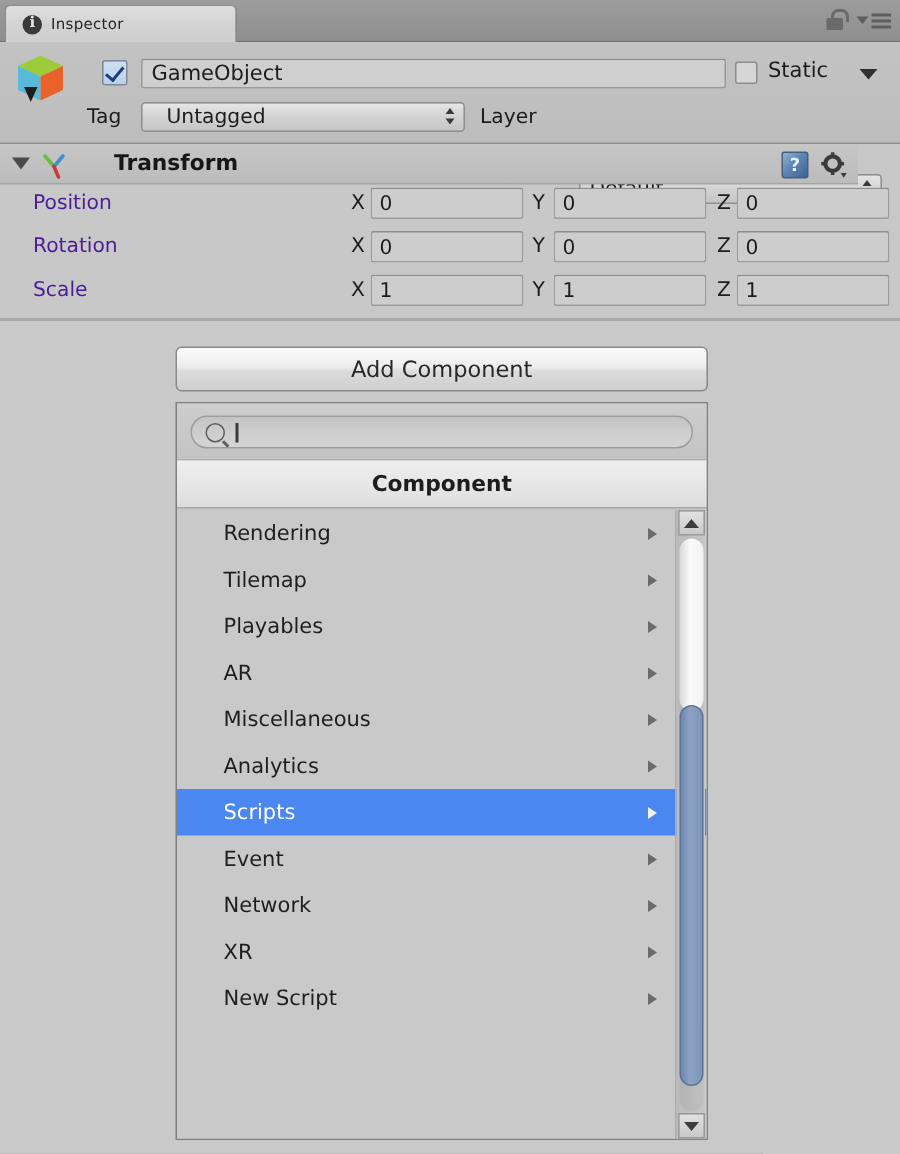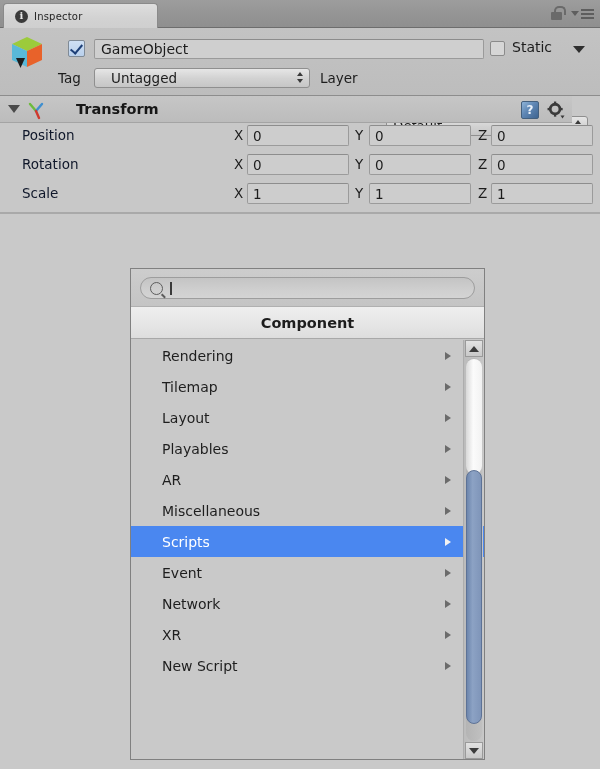--- a/index.html
+++ b/index.html
@@ -161,21 +161,21 @@
     border: 1px solid #44607e; border-radius: 2px;
     display: flex; align-items: center; justify-content: center;
     color: #e9f1fa; font-size: 12px; font-weight: bold;
     box-sizing: border-box;
   }
   .gear-icon { position: absolute; right: 7px; top: 5px; width: 18px; height: 18px; }
 
   .trow {
     position: absolute; left: 0; width: 600px; height: 27px;
   }
-  .trow .lbl { position: absolute; left: 22px; top: 4px; font-size: 13.5px; color: #0f172a; }
+  .trow .lbl { position: absolute; left: 22px; top: 4px; font-size: 13.5px; color: #4c1d95; }
   .axis { position: absolute; top: 4px; font-size: 13.5px; color: #1c1c1c; }
   .numfield {
     position: absolute; top: 2px; height: 21px;
     background: #cdcdcd; border: 1px solid #9b9b9b;
     border-top-color: #8d8d8d; border-radius: 2px; box-sizing: border-box;
     display: flex; align-items: center; padding-left: 5px;
     font-size: 13.5px; color: #1c1c1c;
   }
   .xlab { left: 234px; } .xfld { left: 247px; width: 102px; }
   .ylab { left: 355px; } .yfld { left: 369px; width: 102px; }
@@ -199,21 +199,20 @@
     display: flex; align-items: center; justify-content: center;
     font-size: 15px; color: #282828;
   }
 
   
   .popup {
     position: absolute; left: 117px; top: 268px; width: 355px; height: 492px;
     background: #c9c9c9;
     border: 1px solid #808080;
     box-sizing: border-box;
-    margin-left: 13px;
   }
   .search-wrap {
     position: absolute; left: 0; top: 0; width: 353px; height: 38px;
     background: linear-gradient(to bottom,#cdcdcd,#c4c4c4);
     border-bottom: 1px solid #b0b0b0;
     box-sizing: border-box;
   }
   .search-field {
     position: absolute; left: 9px; top: 8px; width: 335px; height: 22px;
     background: linear-gradient(to bottom, #c4c4c4 0%, #cfcfcf 60%, #d4d4d4 100%);
@@ -406,20 +405,21 @@
     <span class="numfield xfld">1</span>
     <span class="axis ylab">Y</span>
     <span class="numfield yfld">1</span>
     <span class="axis zlab">Z</span>
     <span class="numfield zfld">1</span>
   </div>
 
   <div class="comp-bottom"></div>
   <div class="body-bg"></div>
 
+  <div class="add-comp-btn">Add Component</div>
 
   <div class="popup">
     <div class="search-wrap">
       <div class="search-field">
         <span class="search-glyph"></span>
         <span class="caret-bar"></span>
         <span class="search-text"></span>
       </div>
     </div>
 
@@ -428,33 +428,33 @@
     <div class="list" id="component-list">
         <div class="item">
           <span class="name">Rendering</span>
           <span class="arrow"></span>
         </div>
         <div class="item">
           <span class="name">Tilemap</span>
           <span class="arrow"></span>
         </div>
         <div class="item">
-          <span class="name">Layout</span>
-          <span class="arrow"></span>
-        </div>
-        <div class="item">
           <span class="name">Playables</span>
           <span class="arrow"></span>
         </div>
         <div class="item">
           <span class="name">AR</span>
           <span class="arrow"></span>
         </div>
         <div class="item">
           <span class="name">Miscellaneous</span>
+          <span class="arrow"></span>
+        </div>
+        <div class="item">
+          <span class="name">Analytics</span>
           <span class="arrow"></span>
         </div>
         <div class="item selected">
           <span class="name">Scripts</span>
           <span class="arrow"></span>
         </div>
         <div class="item">
           <span class="name">Event</span>
           <span class="arrow"></span>
         </div>

